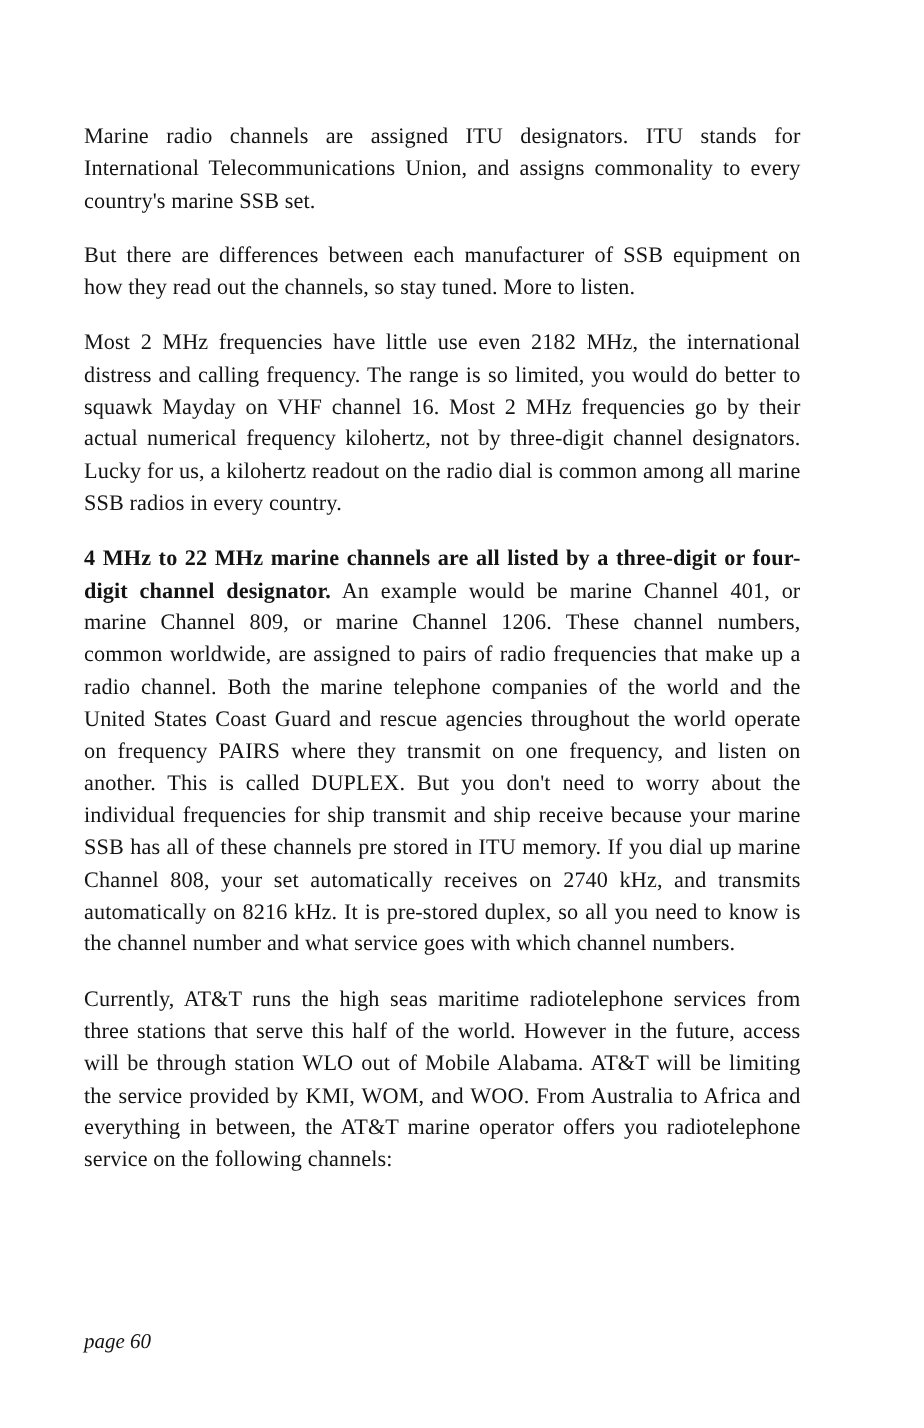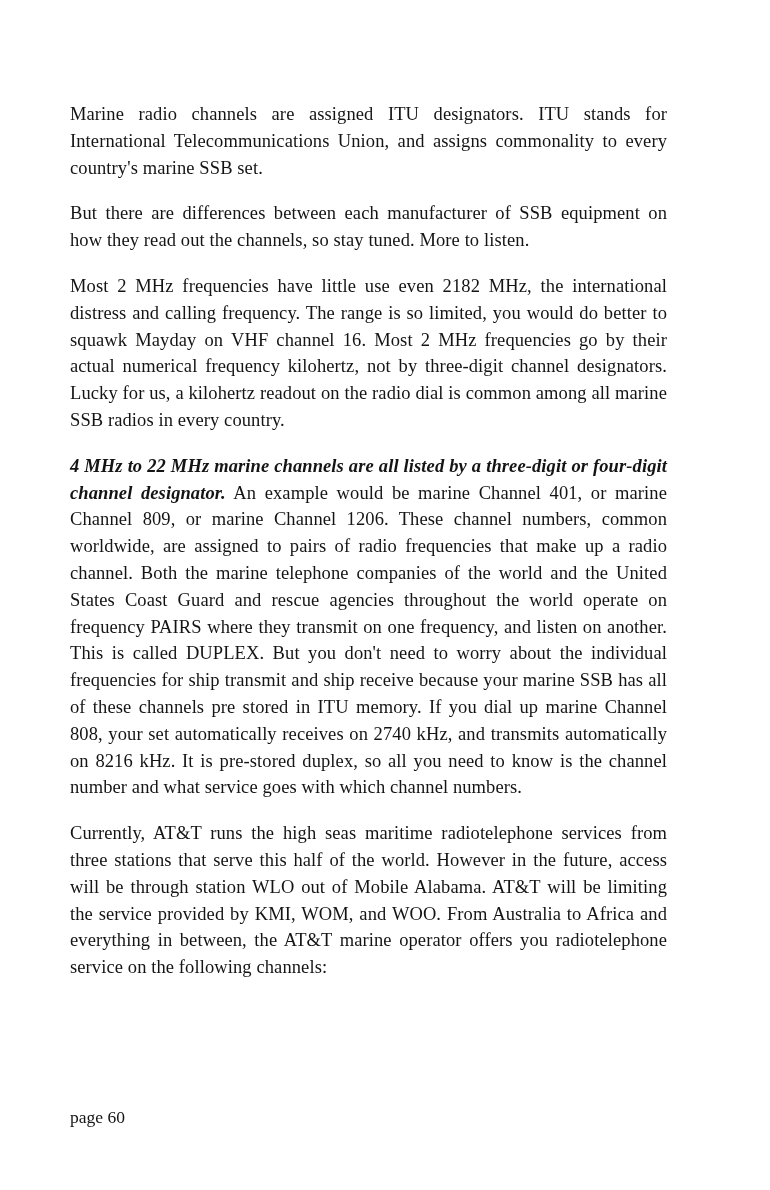--- a/index.html
+++ b/index.html
@@ -28,26 +28,26 @@
       text-align: justify;
       font-size: 18.5px;
       line-height: 26.8px;
       letter-spacing: 0.1px;
     }
     .content p {
       margin: 0 0 19px 0;
     }
     .content p strong {
       font-weight: bold;
-      font-style: italic;
     }
     .page-footer {
       position: absolute;
       left: 70px;
       top: 1106px;
+      font-style: italic;
       font-size: 17.5px;
       line-height: 22px;
     }
   </style>
 </head>
 <body>
 
 <div class="page">
   <div class="content">
 

